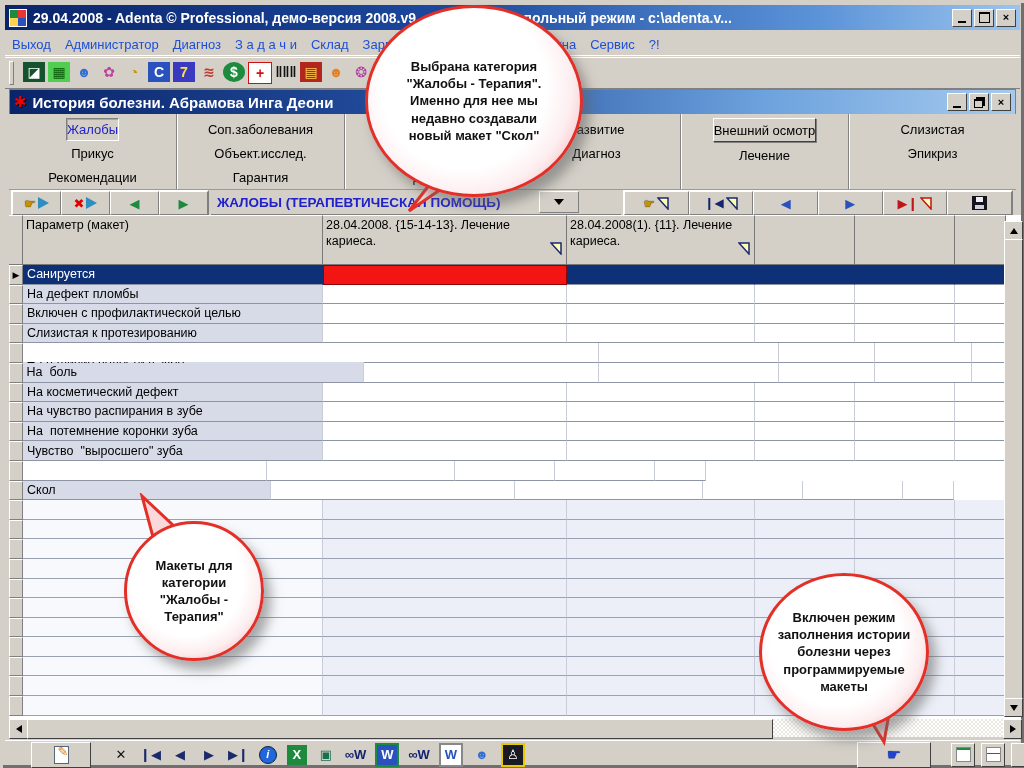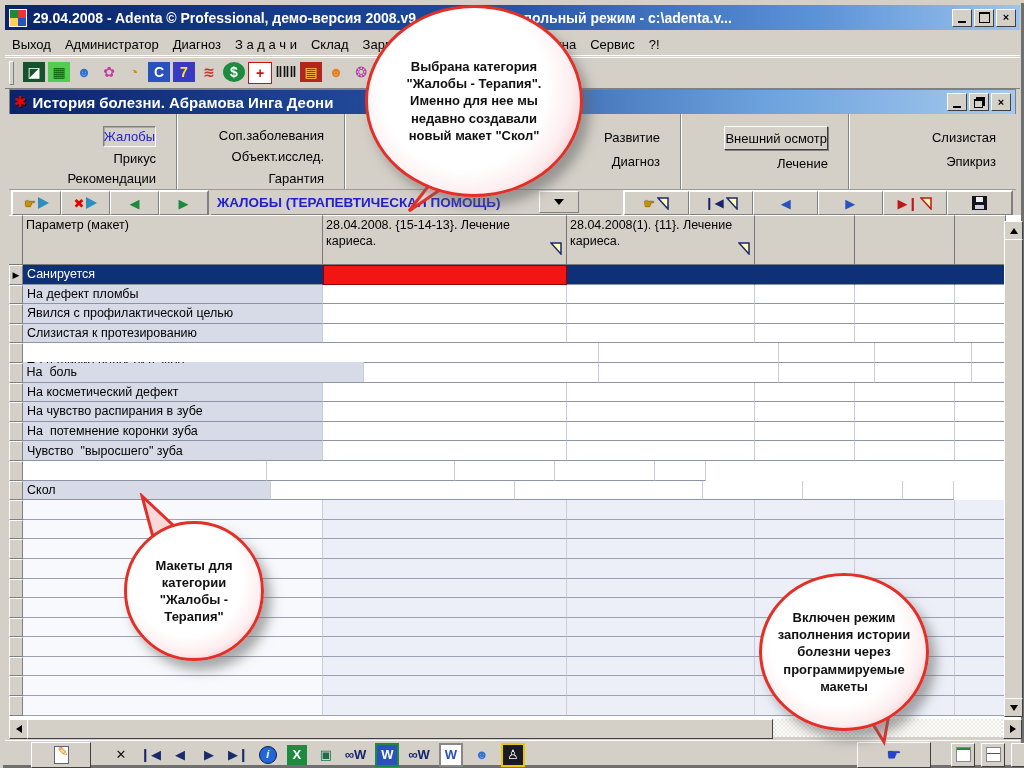--- a/index.html
+++ b/index.html
@@ -16,37 +16,37 @@
     conic-gradient(#e33 0 25%,#2a52be 0 50%,#ffd24d 0 75%,#1d8a3e 0);border:1px solid #fff;}
   .wbtns{display:flex;gap:2px;}
   .wbtn{width:18px;height:16px;background:#d4d0c8;border:1px solid;
     border-color:#fff #404040 #404040 #fff;display:flex;align-items:center;justify-content:center;
     font-size:11px;font-weight:bold;color:#000;line-height:1;}
   .ic-min{width:8px;height:2px;background:#000;margin-top:9px;}
   .ic-max{width:9px;height:8px;border:1px solid #000;border-top-width:2px;}
   .ic-restore{width:7px;height:6px;border:1px solid #000;border-top-width:2px;box-shadow:2px -2px 0 -0px #000;margin-top:2px;margin-left:-1px;background:#d4d0c8;}
   
   .menubar{position:absolute;left:2px;top:30px;right:4px;height:22px;display:flex;align-items:center;font-size:13px;background:#d4d0c8;border-bottom:1px solid #fff;}
-  .menu-item{padding:2px 7px;color:#000000;white-space:pre;}
+  .menu-item{padding:2px 7px;color:#1d4ed8;white-space:pre;}
   .menu-right{position:absolute;left:534px;display:flex;}
   
   .toolbar{position:absolute;left:2px;top:54px;right:4px;height:30px;display:flex;align-items:center;gap:3px;
     border-top:1px solid #fff;border-bottom:1px solid #808080;padding-left:4px;}
   .grip{width:3px;height:22px;border:1px solid;border-color:#fff #808080 #808080 #fff;margin-right:6px;}
   .ticon{width:22px;height:20px;display:flex;align-items:center;justify-content:center;
     font-size:14px;font-weight:bold;line-height:1;}
   
   .docbar{position:absolute;left:6px;top:86px;right:8px;height:24px;
     background:linear-gradient(90deg,#0a246a 0%,#234e9e 40%,#6ca2dd 75%,#a6caee 100%);
     display:flex;align-items:center;color:#fff;font-weight:bold;font-size:15px;padding:0 4px;border:1px solid #808080;}
   .docbar .doctitle{flex:1;white-space:nowrap;overflow:hidden;margin-left:6px;}
   .star{color:#e00;font-size:15px;text-shadow:1px 1px 0 #000;}
   
   .tabs{position:absolute;left:6px;top:111px;right:8px;height:75px;display:flex;background:#d4d0c8;border-bottom:1px solid #9a9a9a;}
-  .tab-col{flex:1;display:flex;flex-direction:column;align-items:flex-end;padding-top:11px;border-right:1px solid #848484;box-shadow:1px 0 0 #fff;}
+  .tab-col{flex:1;display:flex;flex-direction:column;align-items:center;padding-top:3px;border-right:1px solid #848484;box-shadow:1px 0 0 #fff;}
   .tab-col:last-child{border-right:none;box-shadow:none;}
   .tab{height:22px;margin:1px 20px;display:flex;align-items:center;justify-content:center;font-size:13px;color:#000;white-space:nowrap;}
   .tab.pressed{border:1px solid;border-color:#808080 #fff #fff #808080;color:#2222cc;background:#d4d0c8;box-shadow:inset 1px 1px 0 #a8a8a8;}
   .tab.raised{border:1px solid;border-color:#fff #404040 #404040 #fff;box-shadow:1px 1px 0 #808080;}
   
   .macrobar{position:absolute;left:6px;top:187px;right:8px;height:25px;background:#d4d0c8;}
   .btngroup{position:absolute;top:0;height:24px;display:flex;border:1px solid;border-color:#fff #808080 #808080 #fff;background:#d4d0c8;}
   .mbtn{width:48px;height:22px;border:1px solid;border-color:#fff #808080 #808080 #fff;margin:0;
     display:flex;align-items:center;justify-content:center;gap:2px;background:#d4d0c8;font-size:13px;}
   .gright{left:614px;width:388px;}
@@ -304,21 +304,21 @@
           <div class="ind" style="width: 14px;"></div>
           <div class="gc" style="width: 300px; background: rgb(215, 219, 231);">На дефект пломбы</div>
           <div class="gc" style="width: 244px;"></div>
           <div class="gc" style="width: 188px;"></div>
           <div class="gc" style="width: 100px;"></div>
           <div class="gc" style="width: 100px;"></div>
           <div class="gc" style="width: 51px;"></div>
         </div>
         <div class="grow">
           <div class="ind" style="width: 14px;"></div>
-          <div class="gc" style="width: 300px; background: rgb(215, 219, 231);">Явился с профилактической целью</div>
+          <div class="gc" style="width: 300px; background: rgb(215, 219, 231);">Включен с профилактической целью</div>
           <div class="gc" style="width: 244px;"></div>
           <div class="gc" style="width: 188px;"></div>
           <div class="gc" style="width: 100px;"></div>
           <div class="gc" style="width: 100px;"></div>
           <div class="gc" style="width: 51px;"></div>
         </div>
         <div class="grow">
           <div class="ind" style="width: 14px;"></div>
           <div class="gc" style="width: 300px; background: rgb(215, 219, 231);">Слизистая к протезированию</div>
           <div class="gc" style="width: 244px;"></div>

